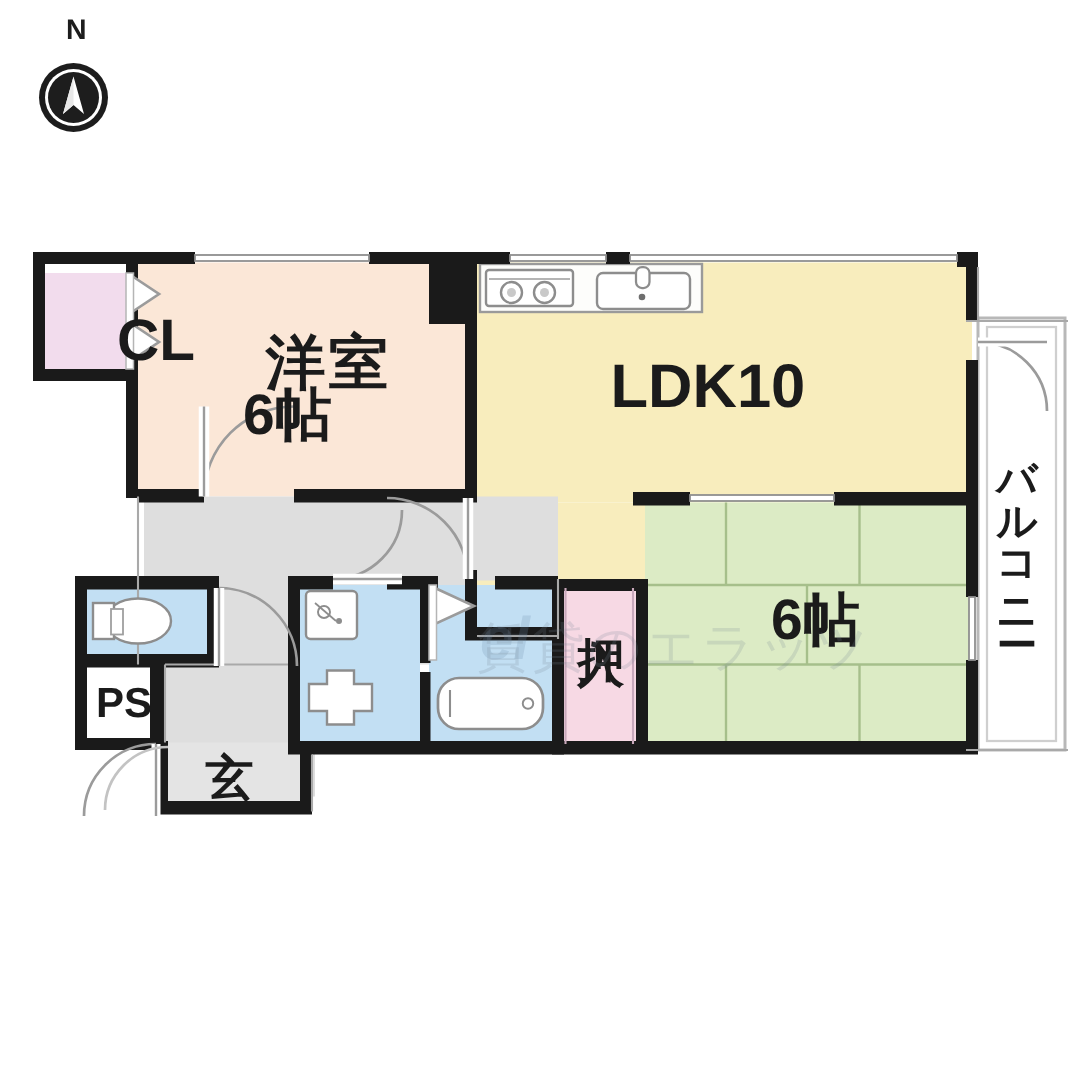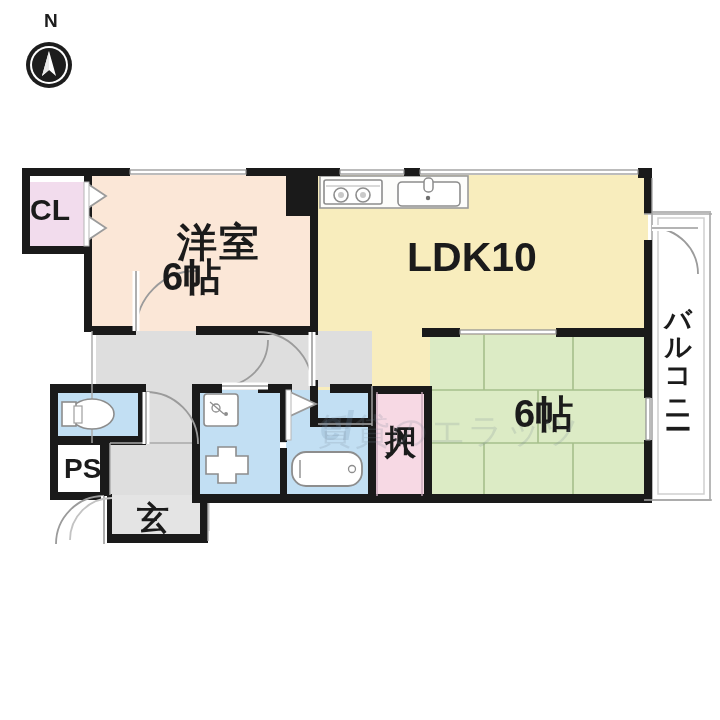--- a/index.html
+++ b/index.html
@@ -306,21 +306,21 @@
         <line x1="300" y1="460" x2="300" y2="478" stroke="#8d8d8d" stroke-width="1.4"></line>
         <circle cx="352" cy="469" r="3.5" fill="none" stroke="#8d8d8d" stroke-width="1.3"></circle>
       </g>
     </g>
 
     <use href="#compass-g" x="49" y="65"></use>
   </svg>
 
   <div id="compass-label">N</div>
 
-  <div class="lbl" style="left:30px; top:195px; font-size:30px;">CL</div>
+  <div class="lbl" style="left:30px; top:208px; font-size:39px;padding-left:48px;">CL</div>
 
   <div class="lbl" style="left:152px; top:222px; font-size:40px; letter-spacing:2px;margin-left:25px;">洋室</div>
   <div class="lbl" style="left:162px; top:258px; font-size:38px;">6帖</div>
 
   <div class="lbl" style="left:407px; top:237px; font-size:41px; letter-spacing:0px;">LDK10</div>
 
   <div class="lbl" style="left:514px; top:395px; font-size:38px;">6帖</div>
 
   <div class="lbl vlbl" style="left:385px; top:400px; font-size:31px;">押入</div>
 

